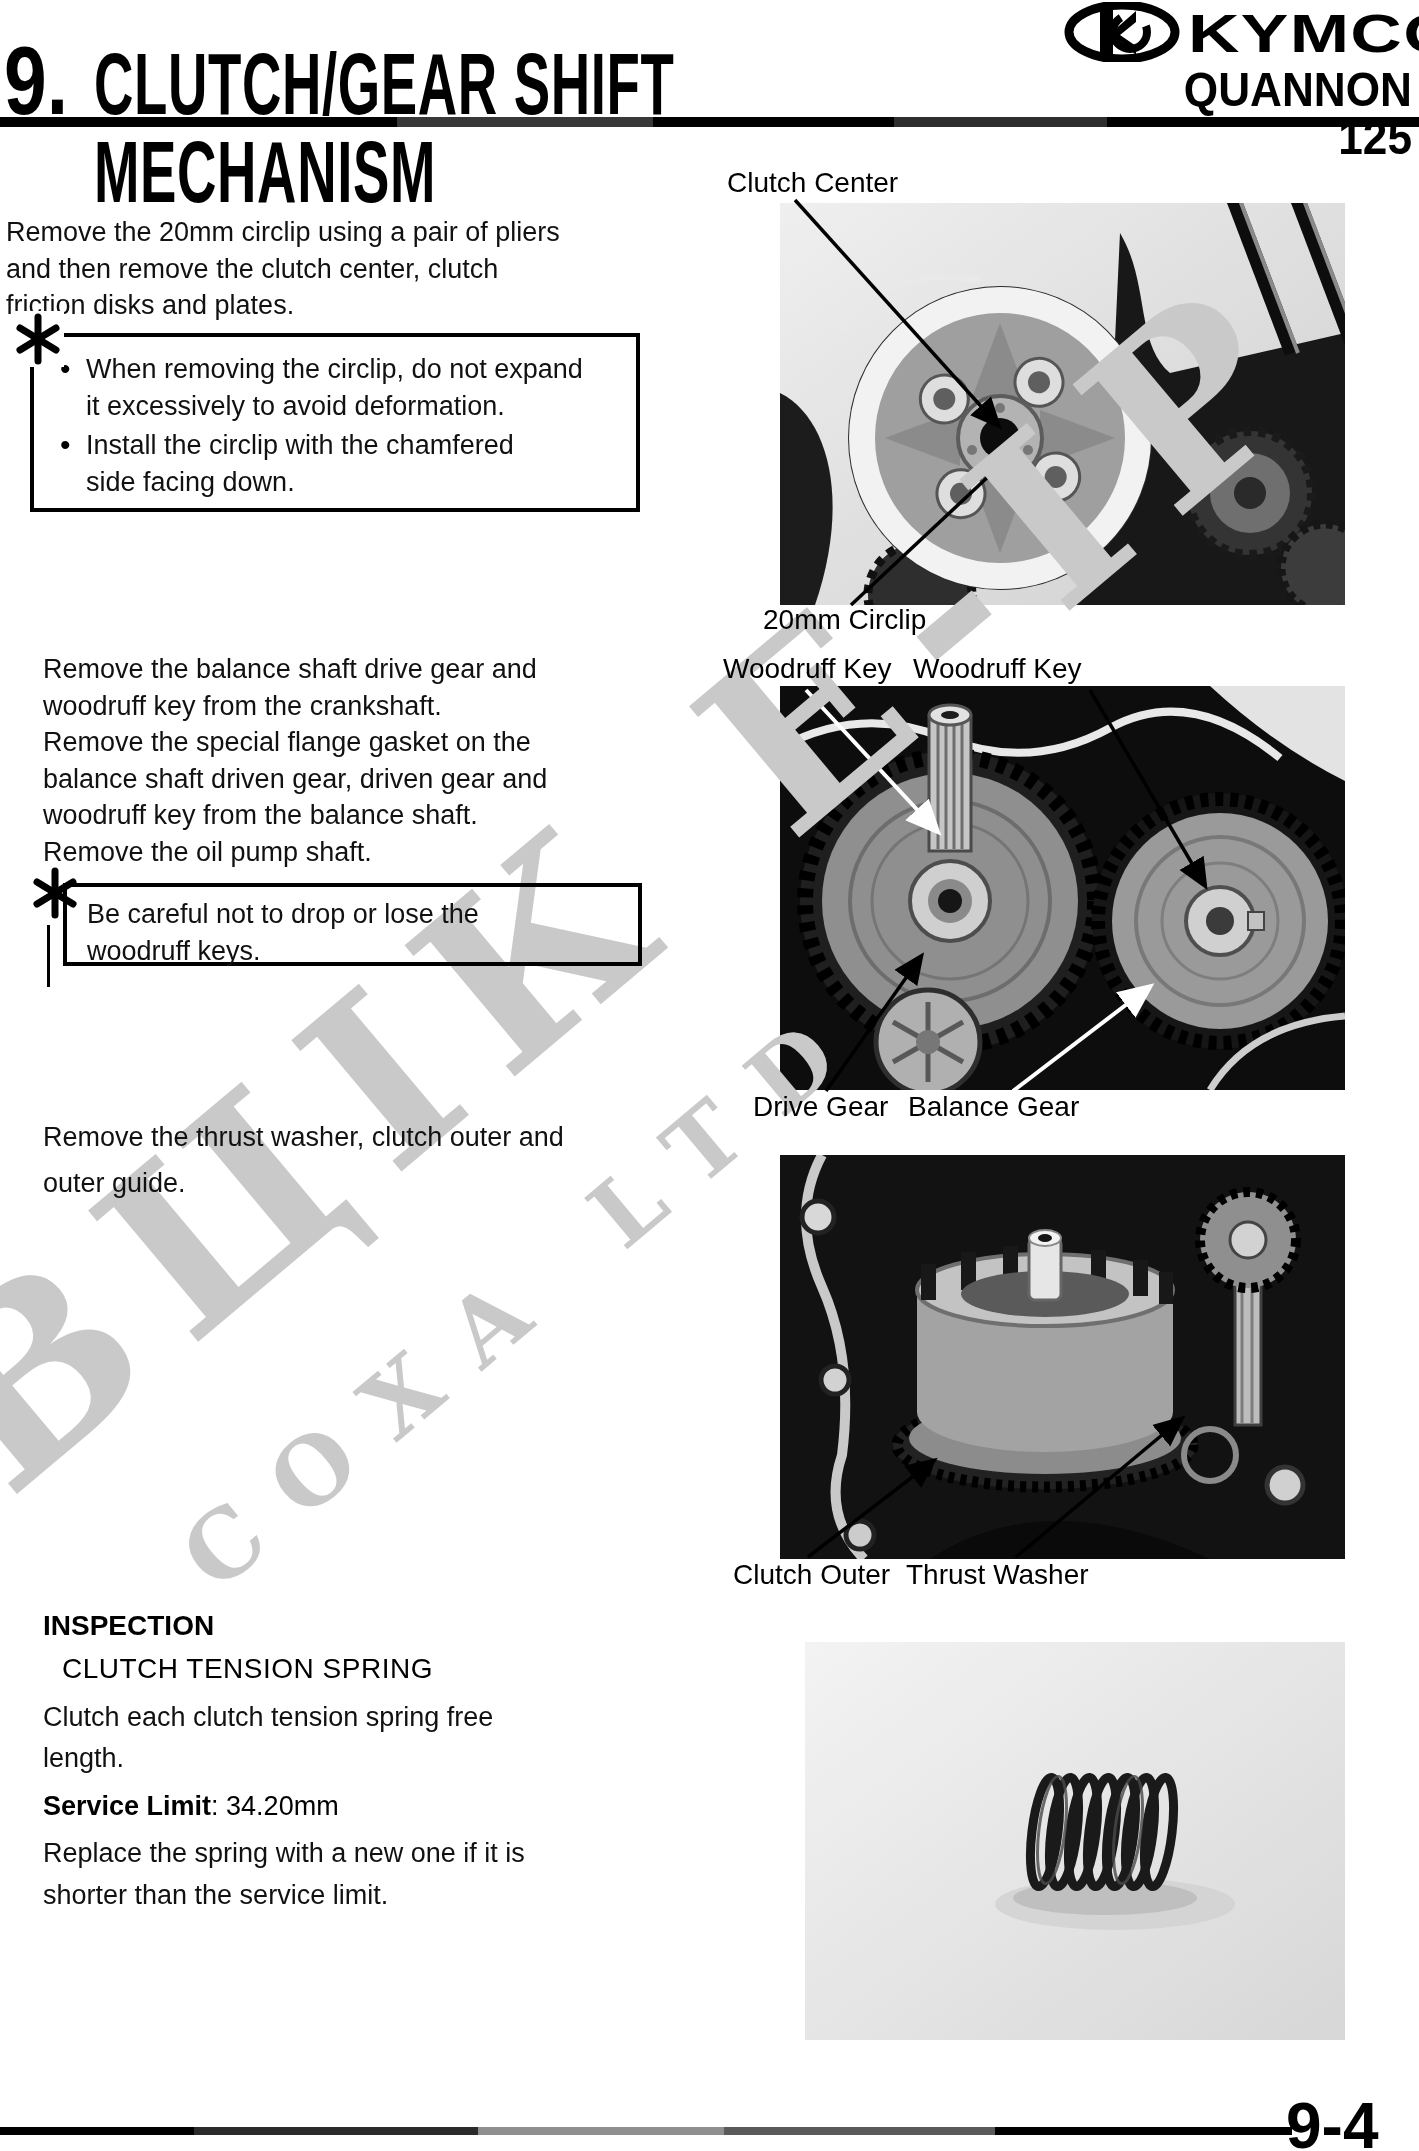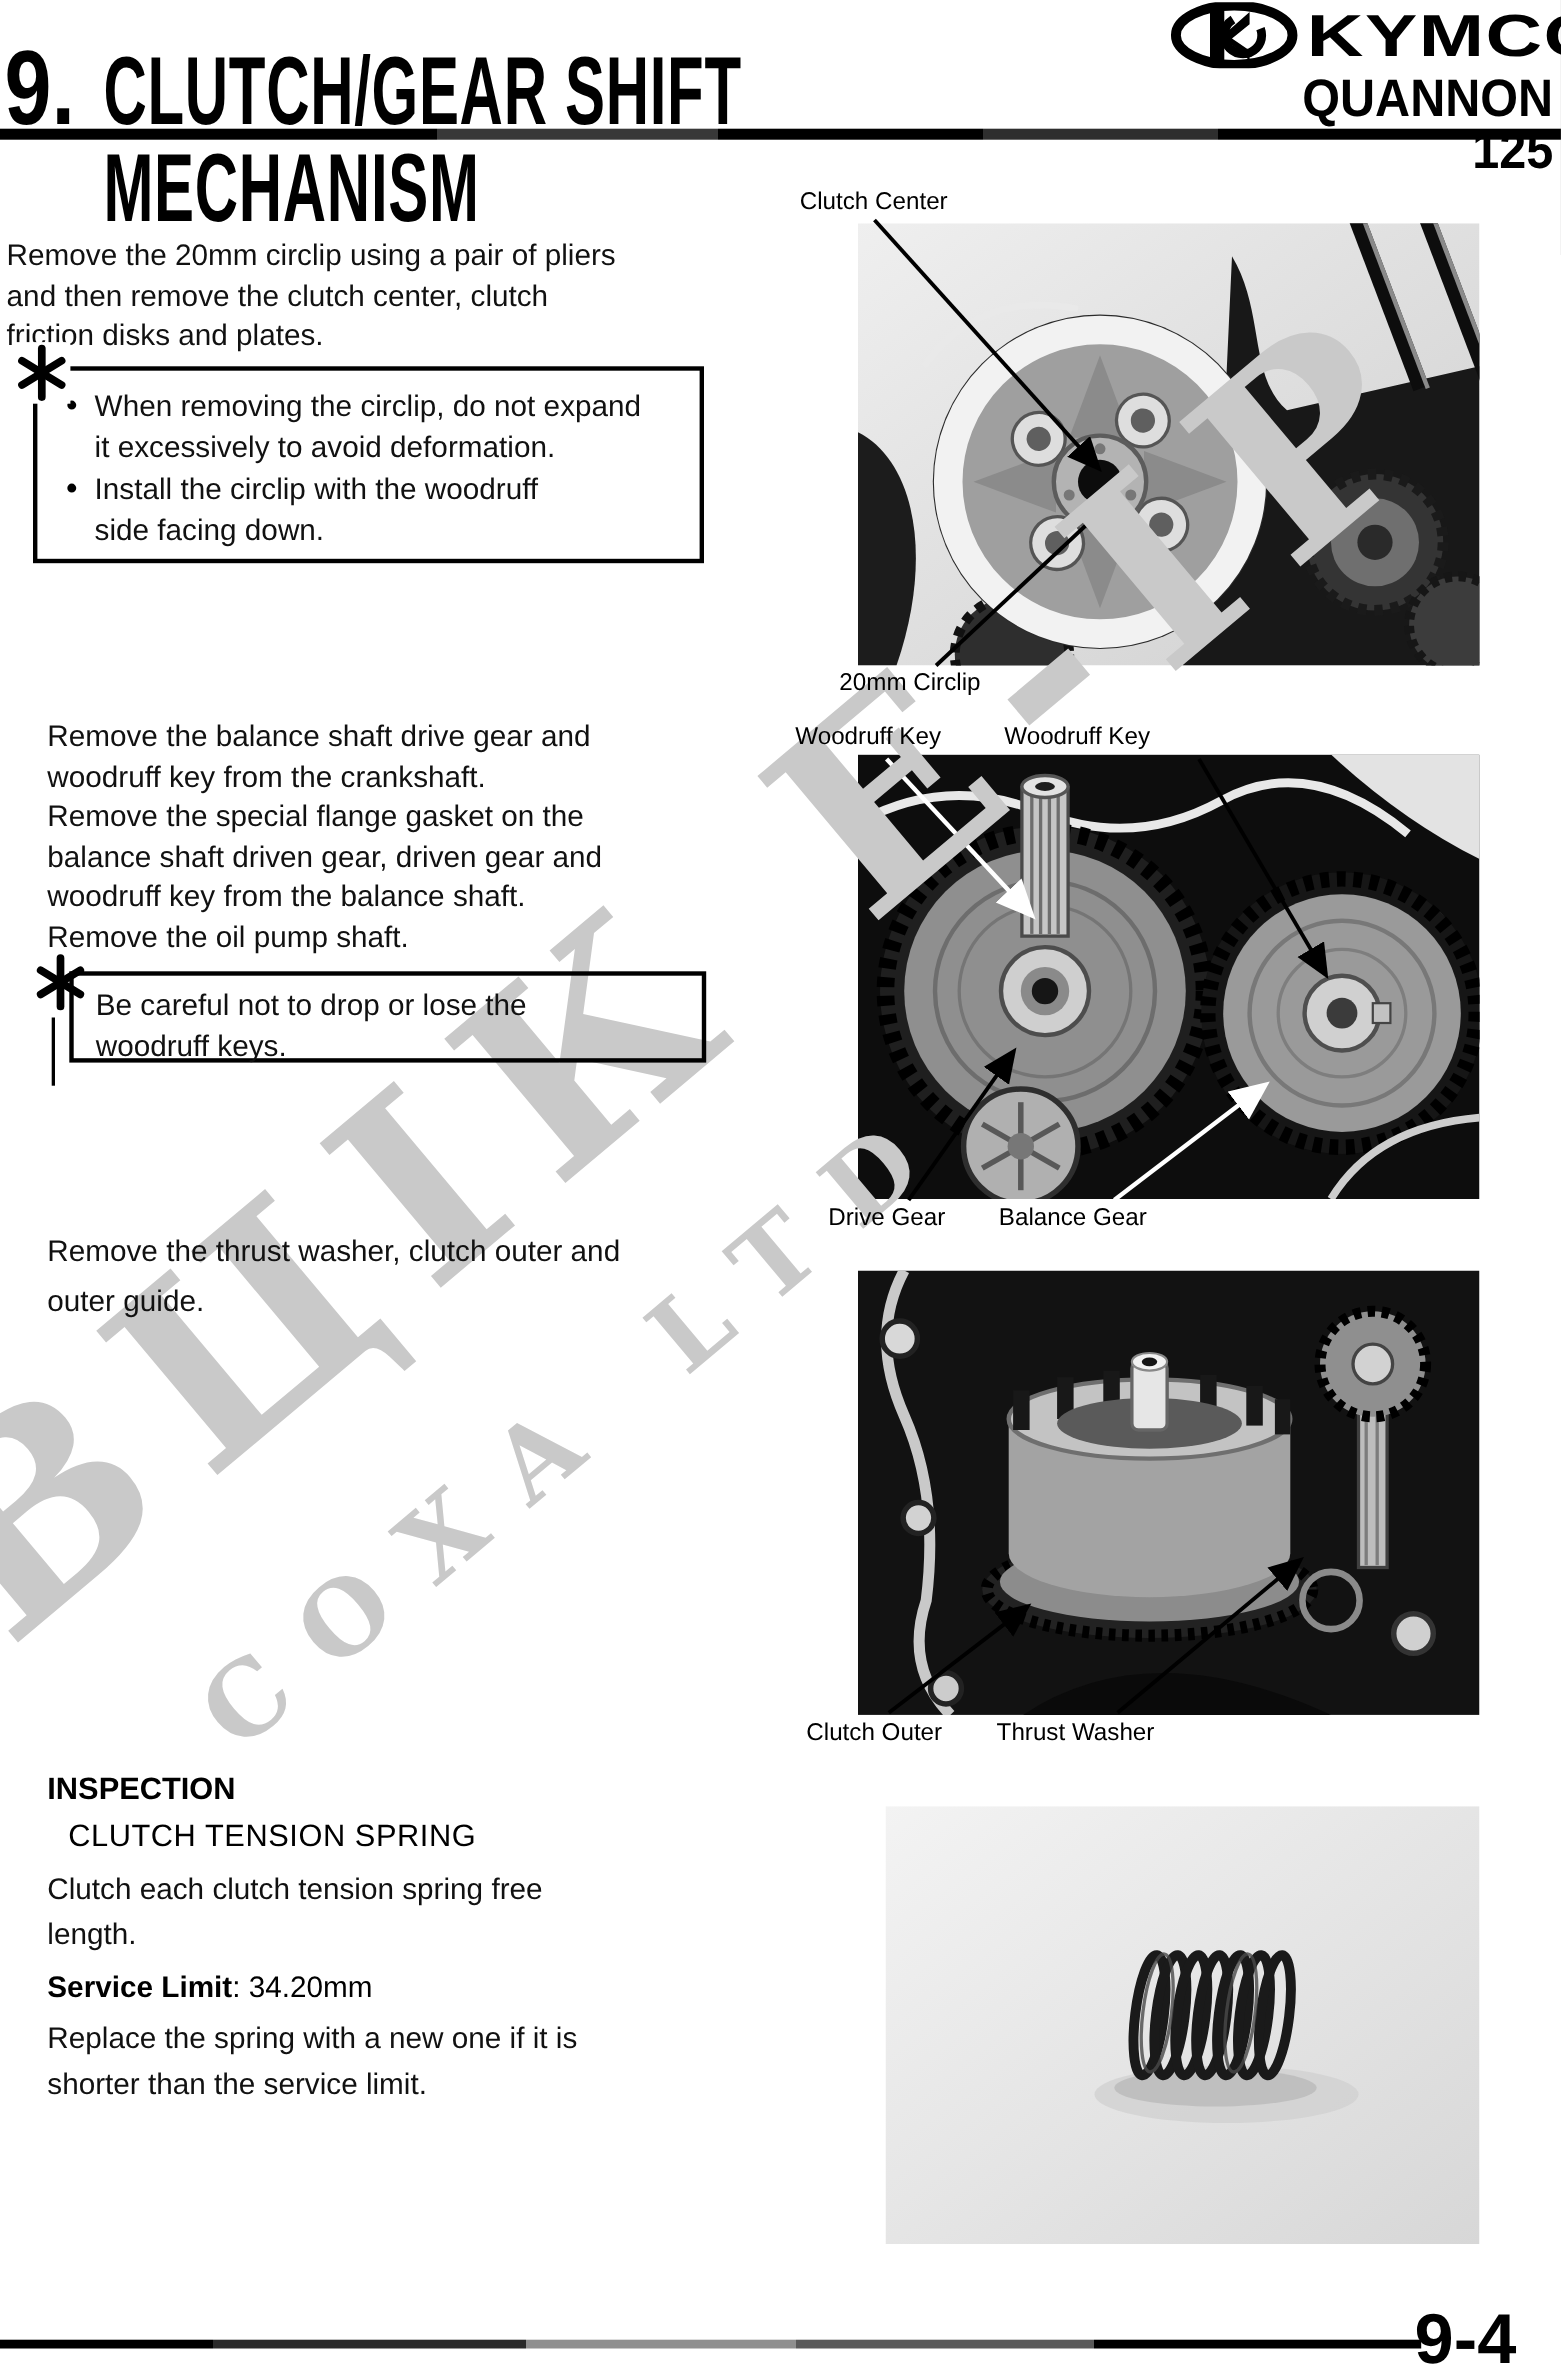--- a/index.html
+++ b/index.html
@@ -12,21 +12,21 @@
   .chap-no{font-size:96px;line-height:1;display:inline-block;transform:scaleX(.8);transform-origin:left bottom;}
   .chap-title{font-size:88px;line-height:1;display:inline-block;transform:scaleX(.62);transform-origin:left bottom;letter-spacing:1px;}
   .brand-name{font-size:54px;font-weight:bold;line-height:1;display:inline-block;transform:scaleX(1.32);transform-origin:left top;letter-spacing:1px;}
   .model-name{font-size:48px;font-weight:bold;line-height:1;text-align:right;display:inline-block;transform:scaleX(.92);transform-origin:right top;}
   .header-rule{background:linear-gradient(90deg,#000 0 28%,#383838 28% 46%,#000 46% 63%,#2e2e2e 63% 78%,#000 78% 100%);}
   .caution-box{border:4px solid #000;box-sizing:border-box;z-index:5;background:transparent;}
   .bullet-row{display:flex;align-items:flex-start;}
   .bullet-glyph{width:26px;font-size:30px;line-height:36.5px;flex:0 0 26px;}
   .photo{z-index:1;}
   .photo svg{display:block;}
-  .photo-label{font-size:22px;line-height:26px;color:#000;z-index:5;white-space:nowrap;}
+  .photo-label{font-size:28px;line-height:26px;color:#000;z-index:5;white-space:nowrap;}
   .insp-heading{font-size:28px;font-weight:bold;}
   .insp-sub{font-size:28px;letter-spacing:.5px;margin-left:19px;}
   .watermark{color:#c9c9c9;font-family:"DejaVu Serif","Liberation Serif",serif;font-weight:bold;
              pointer-events:none;z-index:3;line-height:1;white-space:nowrap;}
   .wm1{font-size:235px;letter-spacing:38px;transform:rotate(-40deg);transform-origin:0 50%;}
   .wm2{font-size:92px;letter-spacing:40px;transform:rotate(-40deg);transform-origin:0 50%;}
   .footer-rule{background:linear-gradient(90deg,#000 0 15%,#2b2b2b 15% 37%,#8f8f8f 37% 56%,#5a5a5a 56% 77%,#000 77% 100%);}
   .page-num{font-size:64px;font-weight:bold;line-height:1;}
   .svc-line{font-size:27px;line-height:36px;}
   .svc-line b{font-weight:bold;}
@@ -71,21 +71,21 @@
         </g>
       </svg>
     </span>
     <div class="bullet-row" style="margin-top:6px;">
       <span class="bullet-glyph">•</span>
       <span class="body-text ml">When removing the circlip, do not expand
 it excessively to avoid deformation.</span>
     </div>
     <div class="bullet-row" style="margin-top:3px;">
       <span class="bullet-glyph">•</span>
-      <span class="body-text ml">Install the circlip with the woodruff
+      <span class="body-text ml">Install the circlip with the chamfered
 side facing down.</span>
     </div>
   </div>
 
   <div class="abs caution-box" style="left:63px;top:883px;width:579px;height:83px;padding:9px 10px 0 20px;">
     <span class="abs" style="left:-38px;top:-22px;width:52px;height:56px;">
       <svg width="52" height="56" viewBox="0 0 52 56">
         <g stroke="#000" stroke-width="7" stroke-linecap="round">
           <line x1="26" y1="6" x2="26" y2="50"></line>
           <line x1="8" y1="17" x2="44" y2="39"></line>

